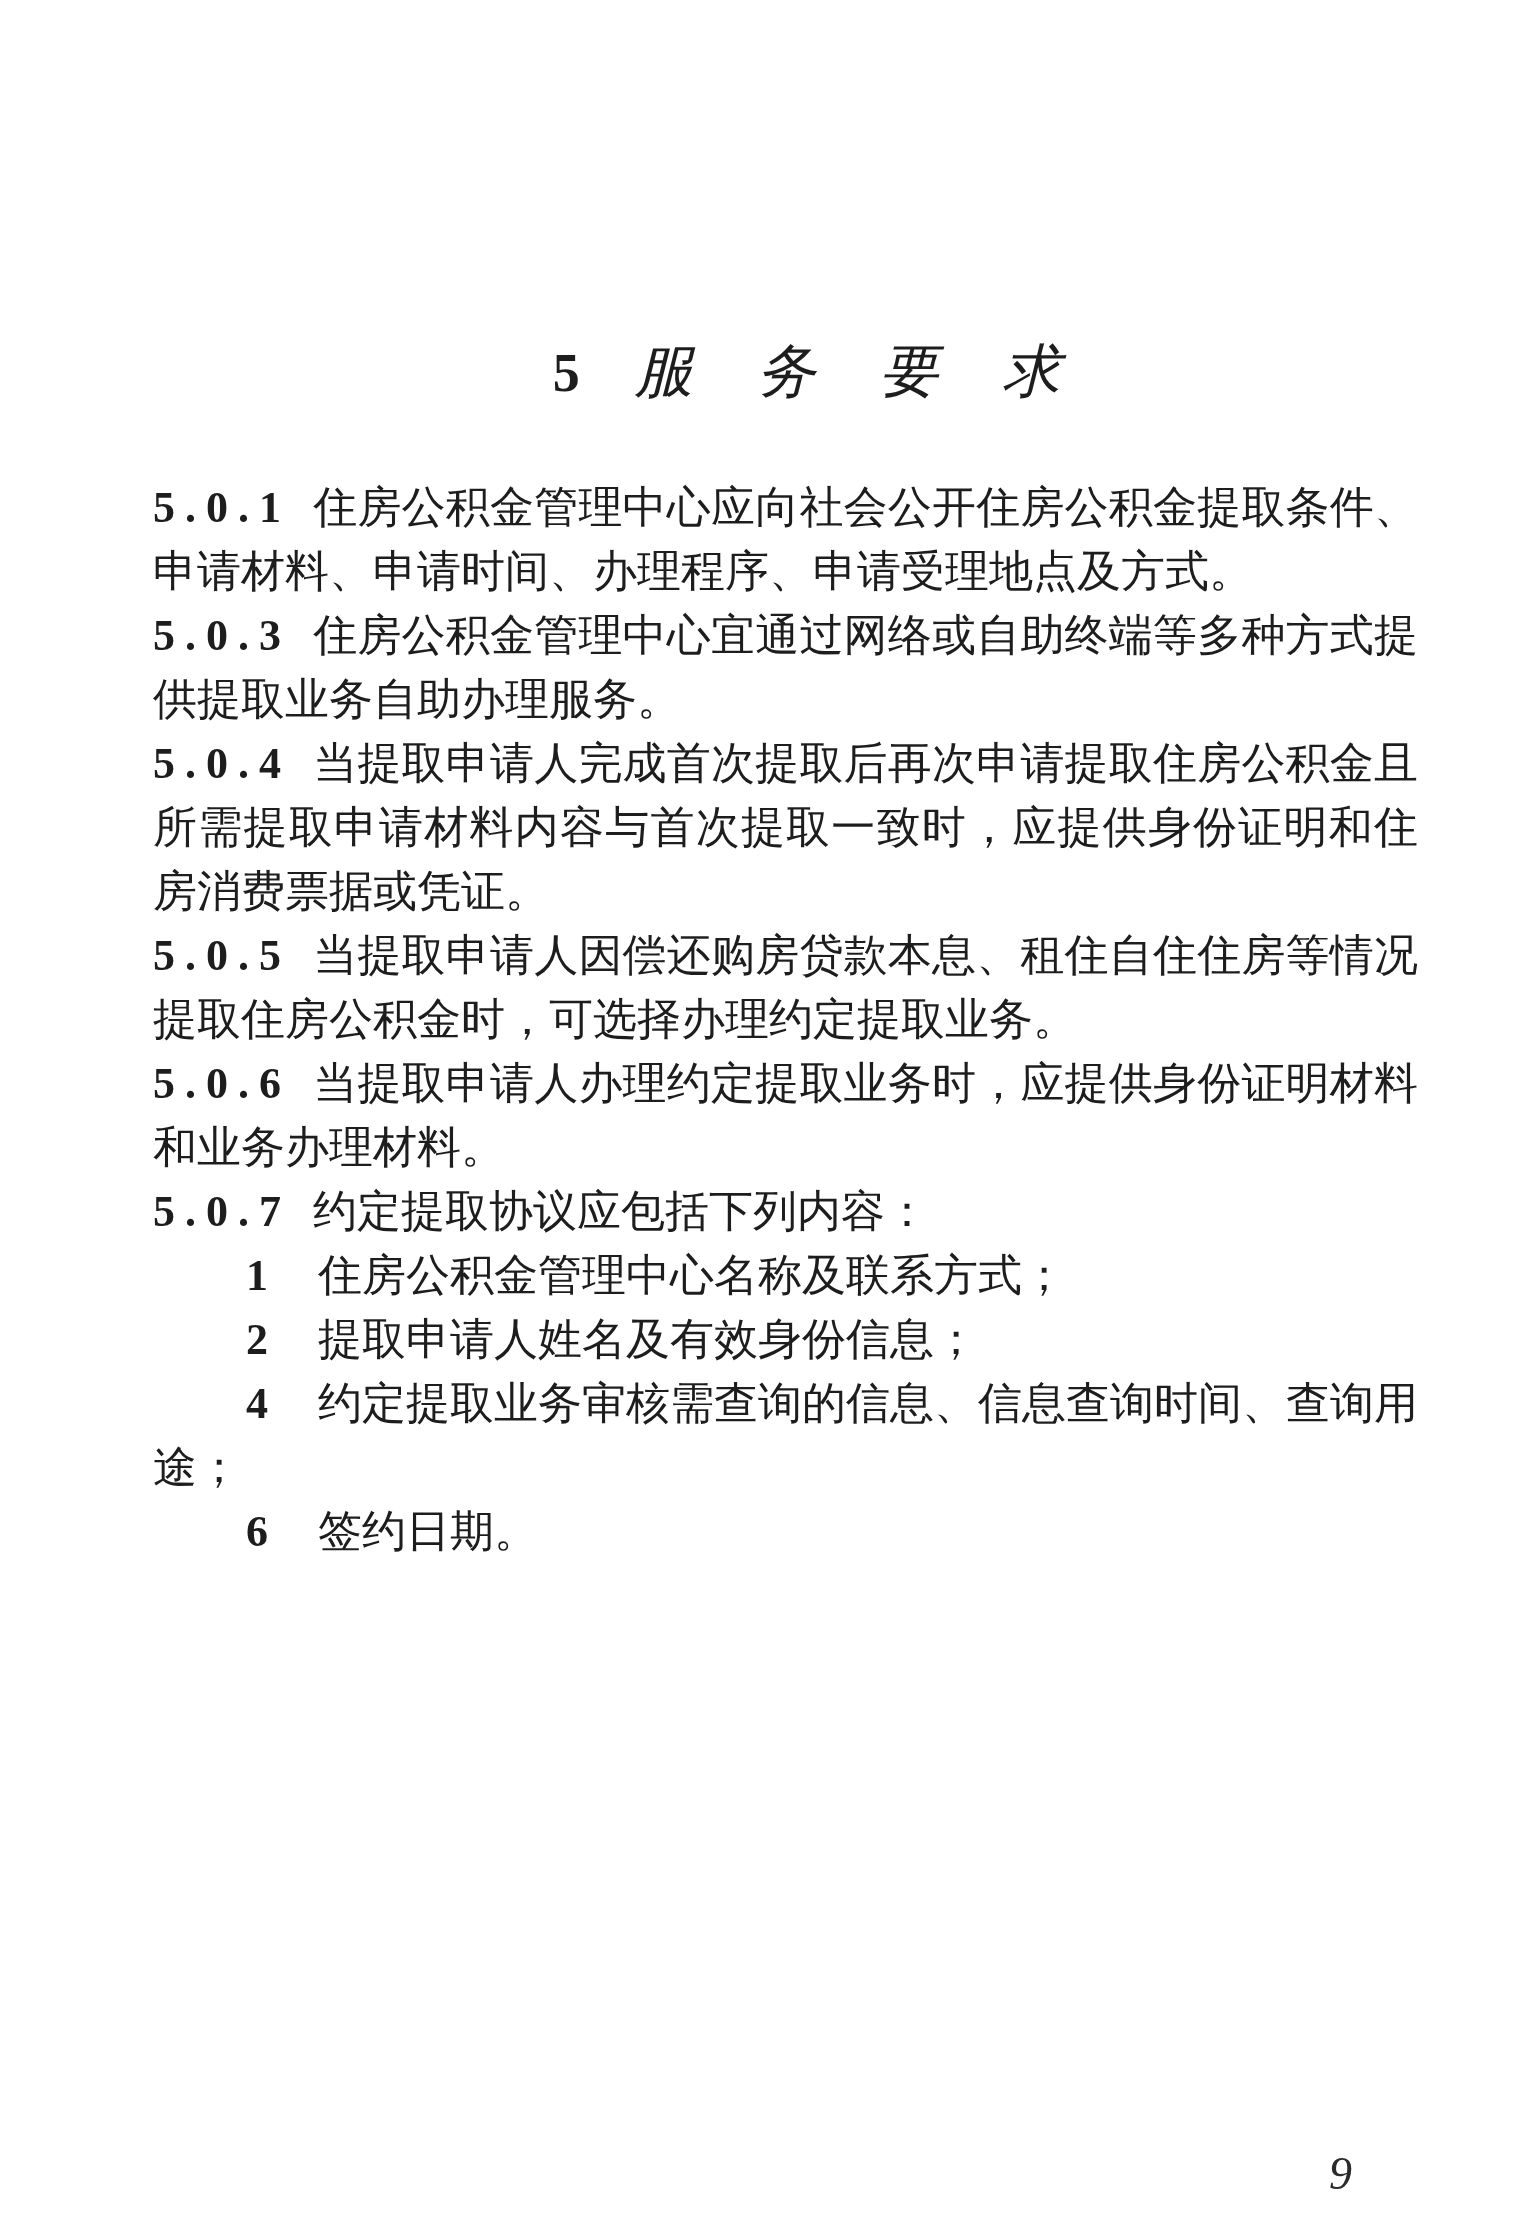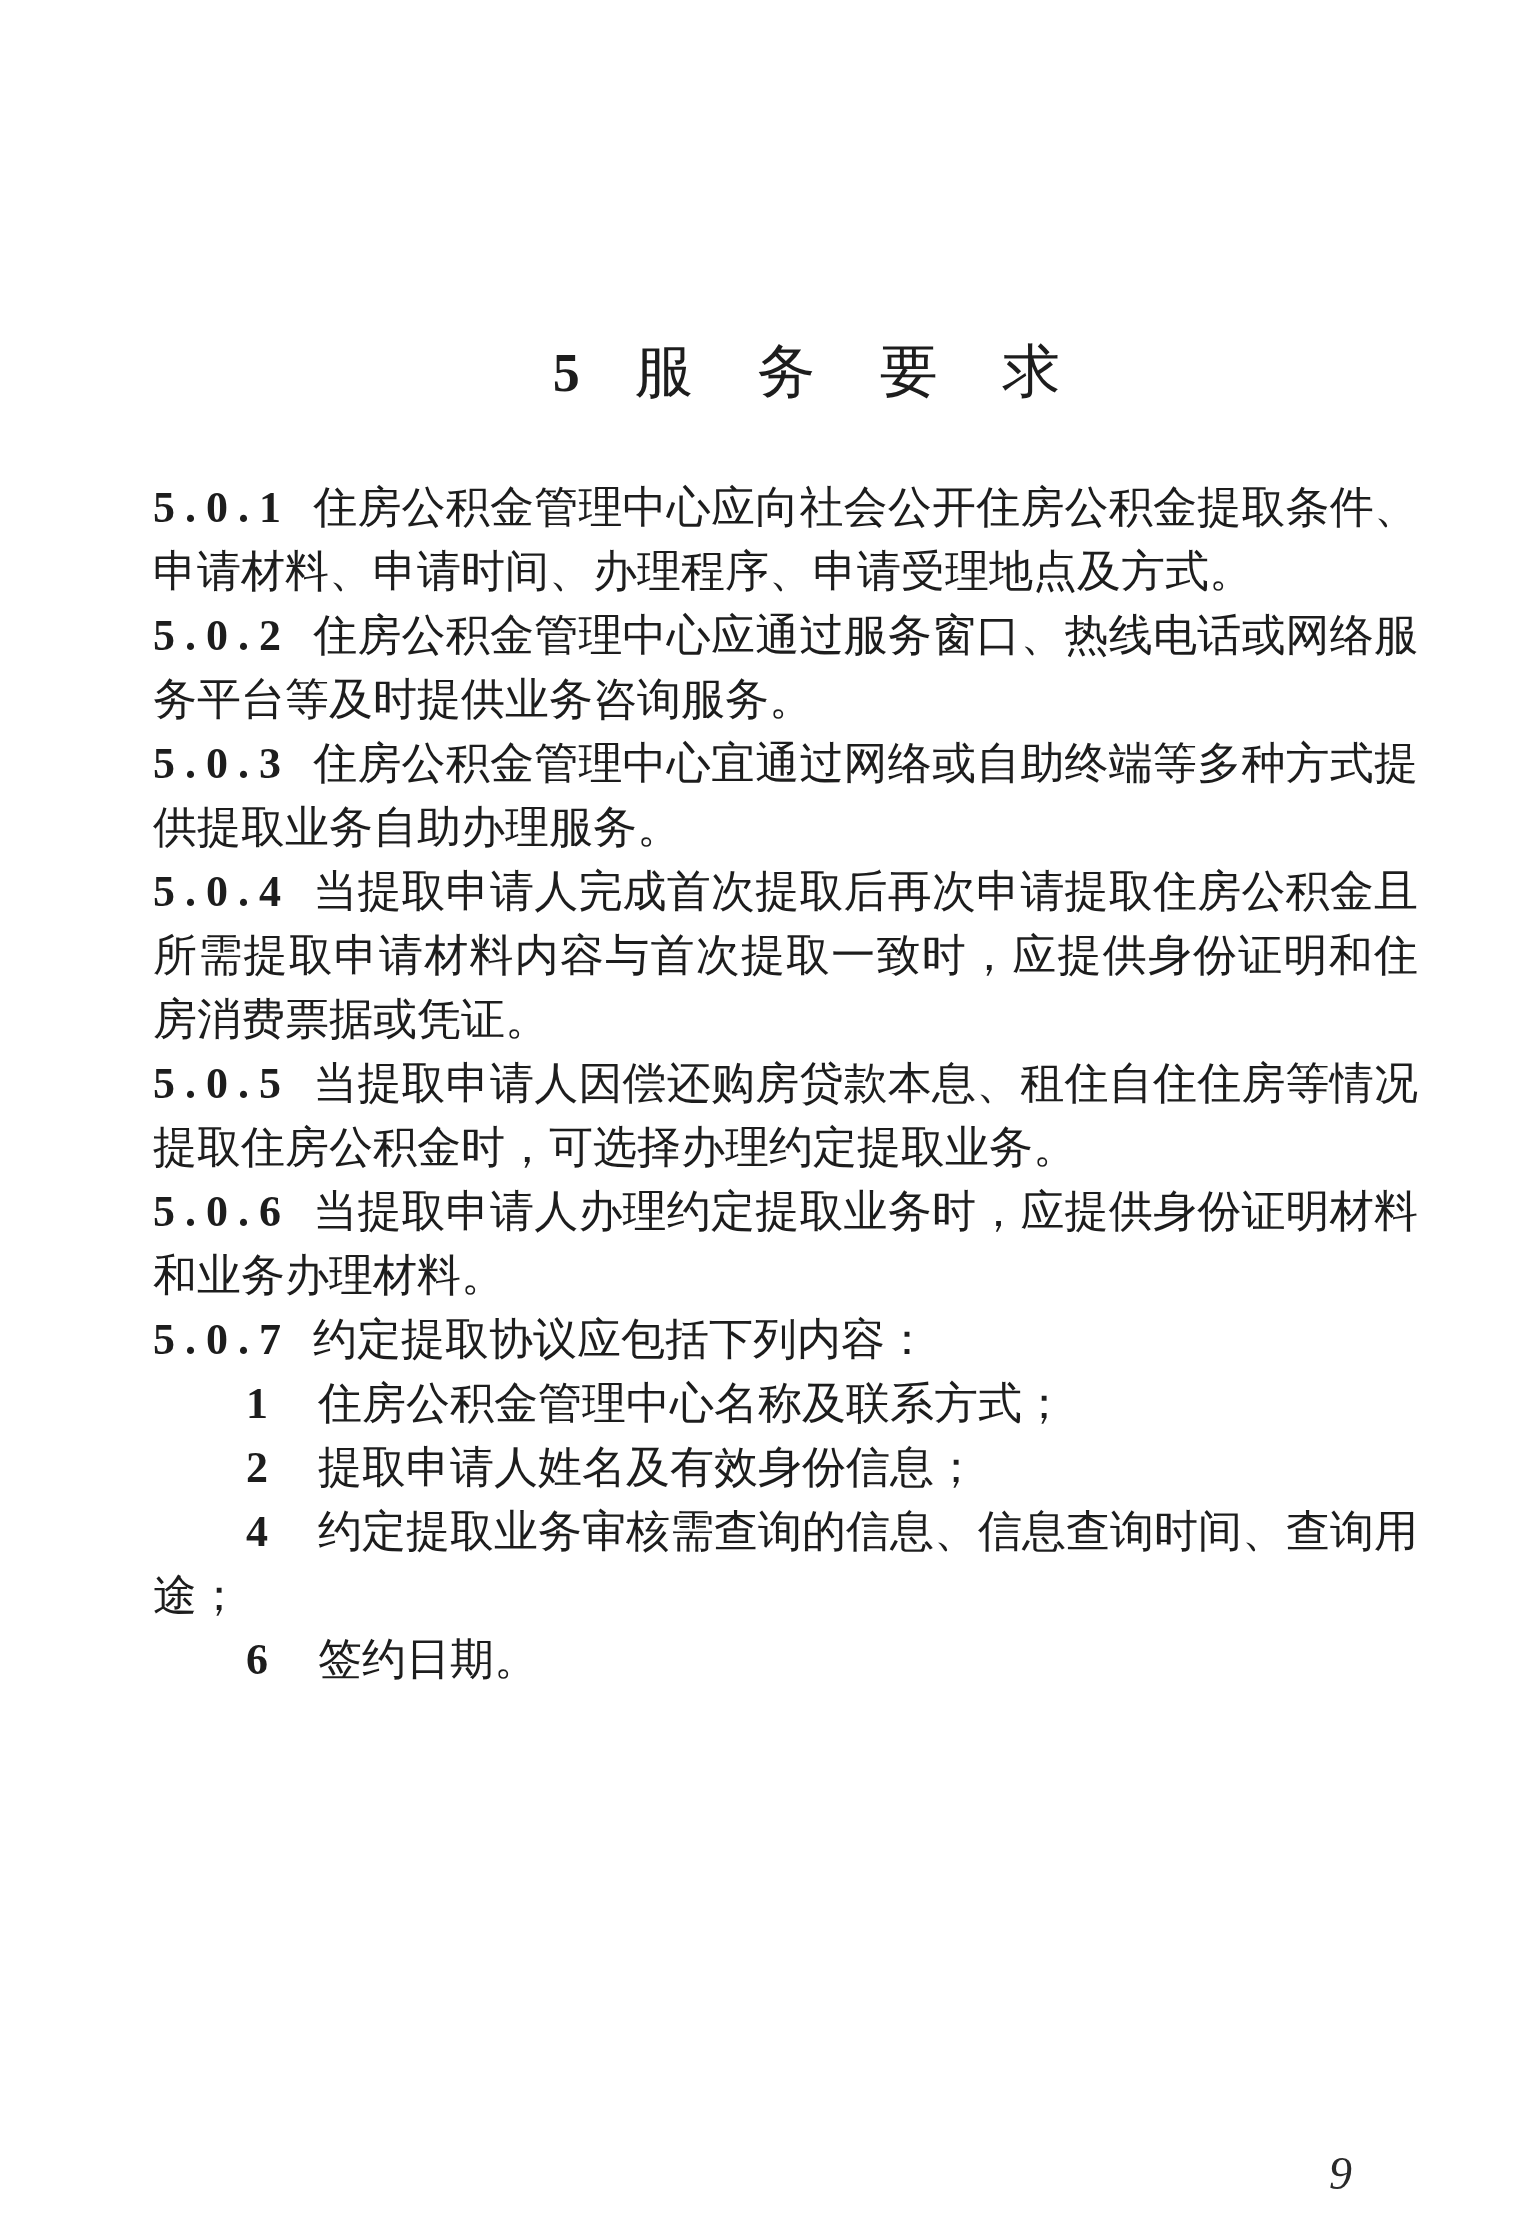--- a/index.html
+++ b/index.html
@@ -30,20 +30,21 @@
     white-space: nowrap;
   }
   .title .title-num {
     font-weight: bold;
     font-size: 54px;
     margin-right: 55px;
     letter-spacing: 0;
   }
   .title .title-text {
     word-spacing: 50px;
+    font-style: italic;
   }
 
   
   .body-block {
     position: absolute;
     left: 153px;
     top: 476px;
     width: 1265px;
     font-size: 44px;
     line-height: 64px;
@@ -79,21 +80,20 @@
 <body>
 
 <div class="page">
 
   <h1 class="title"><span class="title-num">5</span><span class="title-text">服 务 要 求</span></h1>
 
   <div class="body-block">
 
     <p class="clause"><b class="num">5.0.1</b><span>住房公积金管理中心应向社会公开住房公积金提取条件、申请材料、申请时间、办理程序、申请受理地点及方式。</span></p>
 
-    <p class="clause"><b class="num">5.0.2</b><span>住房公积金管理中心应通过服务窗口、热线电话或网络服务平台等及时提供业务咨询服务。</span></p>
 
     <p class="clause"><b class="num">5.0.3</b><span>住房公积金管理中心宜通过网络或自助终端等多种方式提供提取业务自助办理服务。</span></p>
 
     <p class="clause"><b class="num">5.0.4</b><span>当提取申请人完成首次提取后再次申请提取住房公积金且所需提取申请材料内容与首次提取一致时，应提供身份证明和住房消费票据或凭证。</span></p>
 
     <p class="clause"><b class="num">5.0.5</b><span>当提取申请人因偿还购房贷款本息、租住自住住房等情况提取住房公积金时，可选择办理约定提取业务。</span></p>
 
     <p class="clause"><b class="num">5.0.6</b><span>当提取申请人办理约定提取业务时，应提供身份证明材料和业务办理材料。</span></p>
 
     <p class="clause"><b class="num">5.0.7</b><span>约定提取协议应包括下列内容：</span></p>

